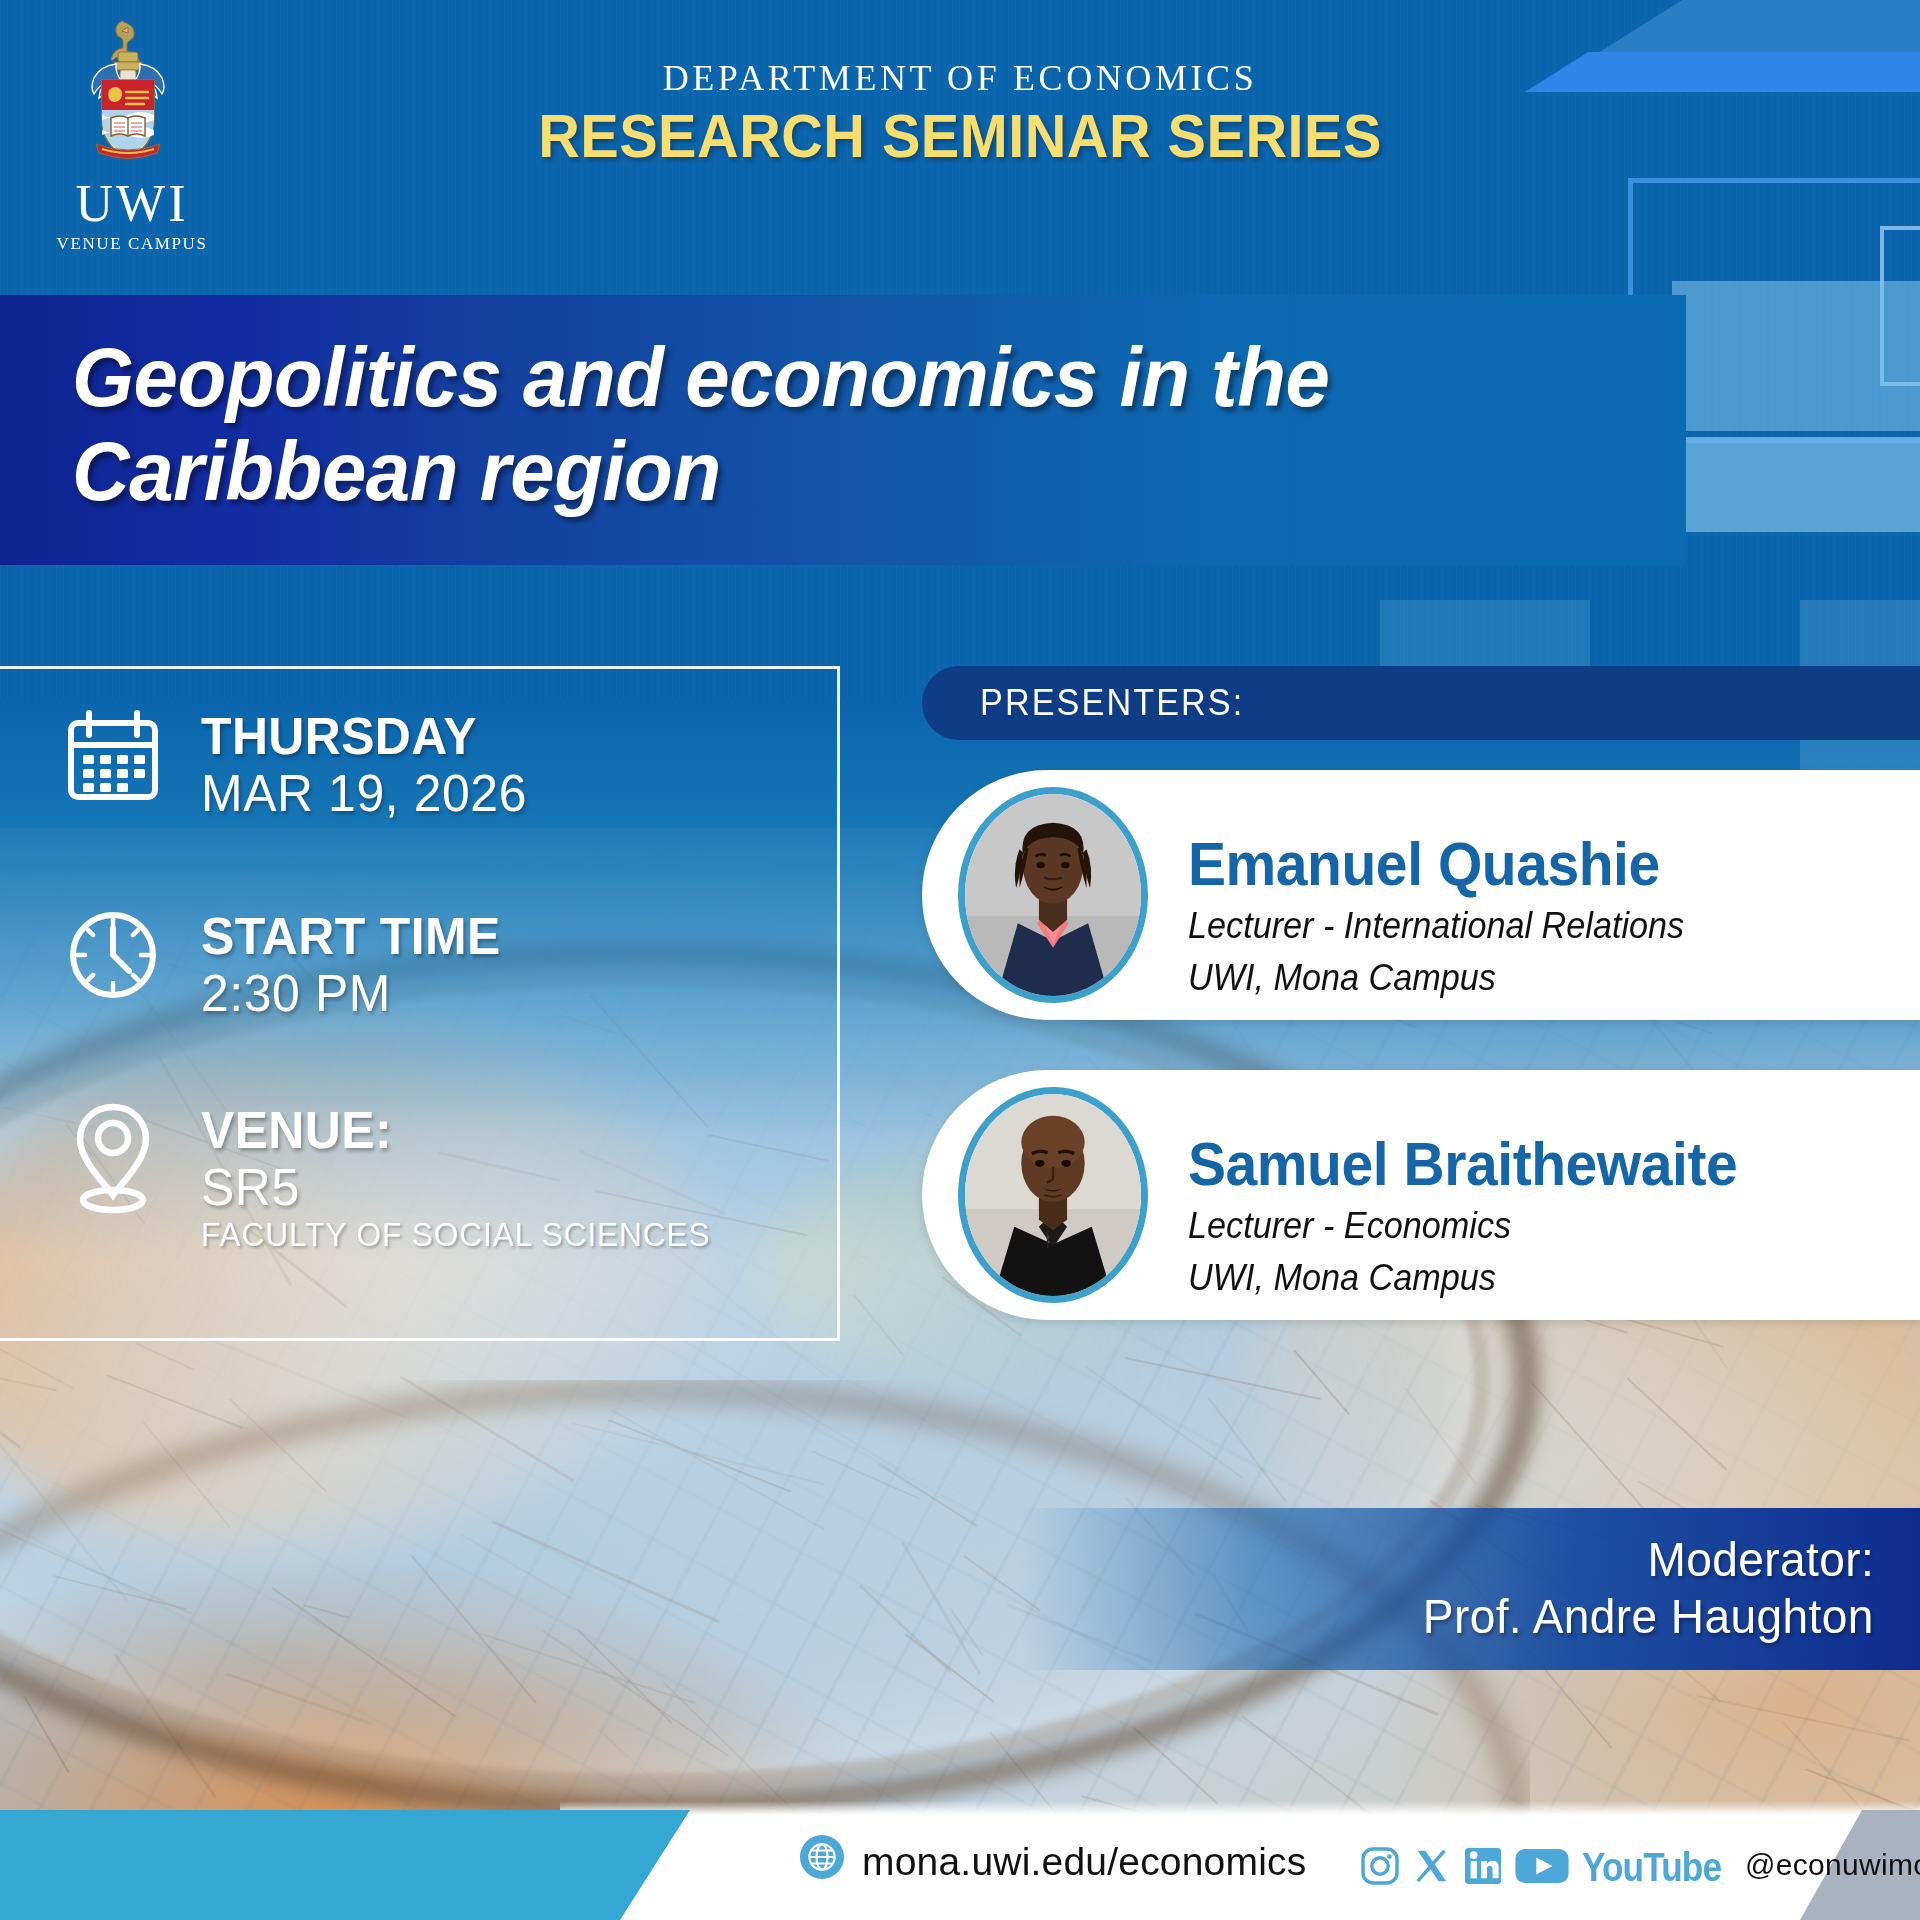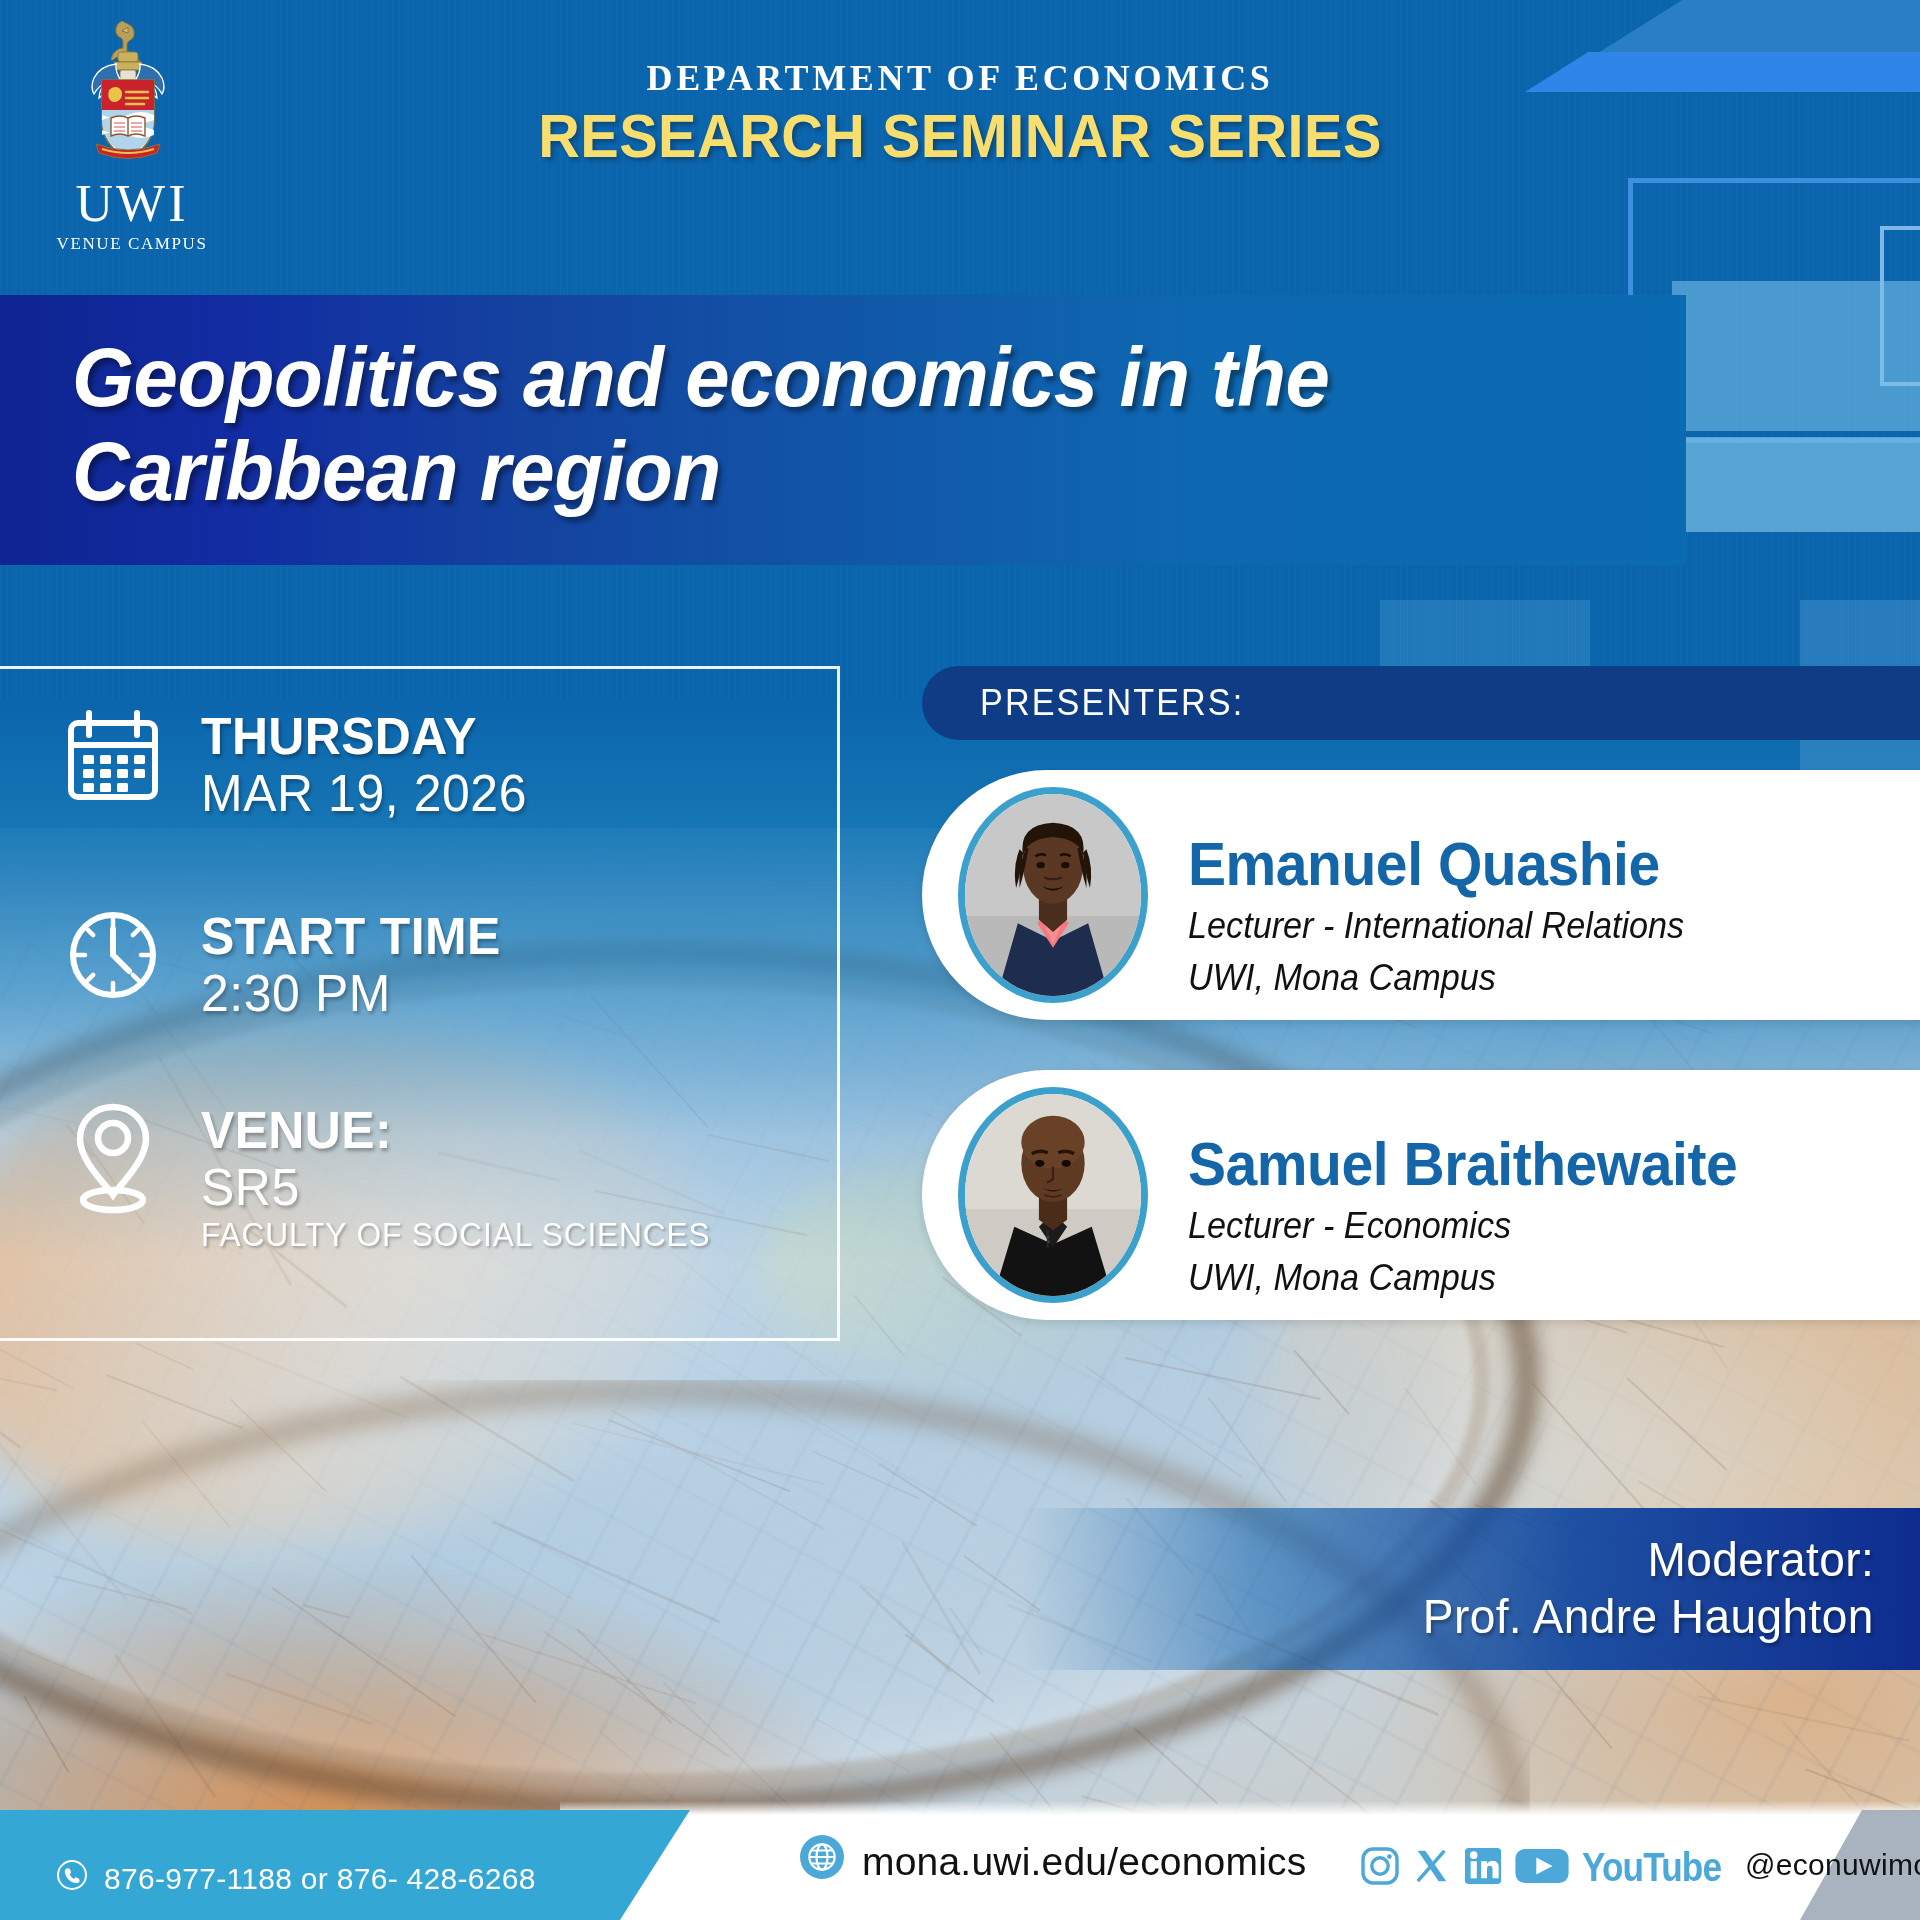--- a/index.html
+++ b/index.html
@@ -143,21 +143,21 @@
   }
 
   
   .crest{position:absolute;left:68px;top:18px;width:120px;height:160px;}
   .brandtxt{position:absolute;left:52px;top:178px;width:160px;text-align:center;color:#fff;}
   .brandtxt .uwi{font-family:"Liberation Serif",serif;font-size:52px;letter-spacing:3px;line-height:1;}
   .brandtxt .campus{font-family:"Liberation Serif",serif;font-size:17px;letter-spacing:1.6px;margin-top:4px;}
 
   .dept{
     position:absolute;left:0;right:0;top:57px;text-align:center;
-    font-family:"Liberation Serif",serif;color:#fff;font-size:36px;letter-spacing:3.6px;font-weight:bold;
+    font-family:"Liberation Serif",serif;color:#fff;font-size:36px;letter-spacing:3.6px;
   }
   .rss{
     position:absolute;left:0;right:0;top:100px;text-align:center;
     color:#F7DE6E;font-size:62px;font-weight:bold;letter-spacing:.5px;
     transform:scaleX(.93);
     text-shadow:3px 3px 5px rgba(0,0,0,.30);
   }
 
   
   .titleband{
@@ -639,29 +639,20 @@
     <div>Prof. Andre Haughton</div>
   </div>
 
   <div class="footwrap">
     <div class="footwhiteTop"></div>
     <div class="footwhite"></div>
     <div class="footgrey"></div>
     <div class="footblue"></div>
 
     <div class="fcontact">
-      <div class="frow">
-        <span>
-          <svg viewBox="0 0 32 32" width="32" height="32">
-            <circle cx="16" cy="16" r="14" fill="none" stroke="#fff" stroke-width="2"></circle>
-            <path d="M11 9.5 q2.2 -.6 3 1 l1 2 q.5 1 -.4 1.8 l-1 .9 q1.3 3.2 4.2 4.7 l.9 -1 q.8 -.9 1.8 -.4 l2 1 q1.6 .8 1 3 q-.5 1.8 -2.6 1.8 q-5 -.3 -8.4 -3.7 q-3.4 -3.4 -3.7 -8.4 q0 -2.1 1.8 -2.6 z" fill="#fff"></path>
-          </svg>
-        </span>
-        <span>876-977-1188 or 876- 428-6268</span>
-      </div>
     </div>
 
     <div class="fweb">
       <span>
         <svg viewBox="0 0 40 40" width="44" height="44">
           <circle cx="20" cy="20" r="20" fill="#4BA8D8"></circle>
           <circle cx="20" cy="20" r="11.5" fill="none" stroke="#fff" stroke-width="2"></circle>
           <ellipse cx="20" cy="20" rx="5" ry="11.5" fill="none" stroke="#fff" stroke-width="2"></ellipse>
           <path d="M8.5 20 h23 M10.6 14 h18.8 M10.6 26 h18.8" stroke="#fff" stroke-width="1.8"></path>
         </svg>

